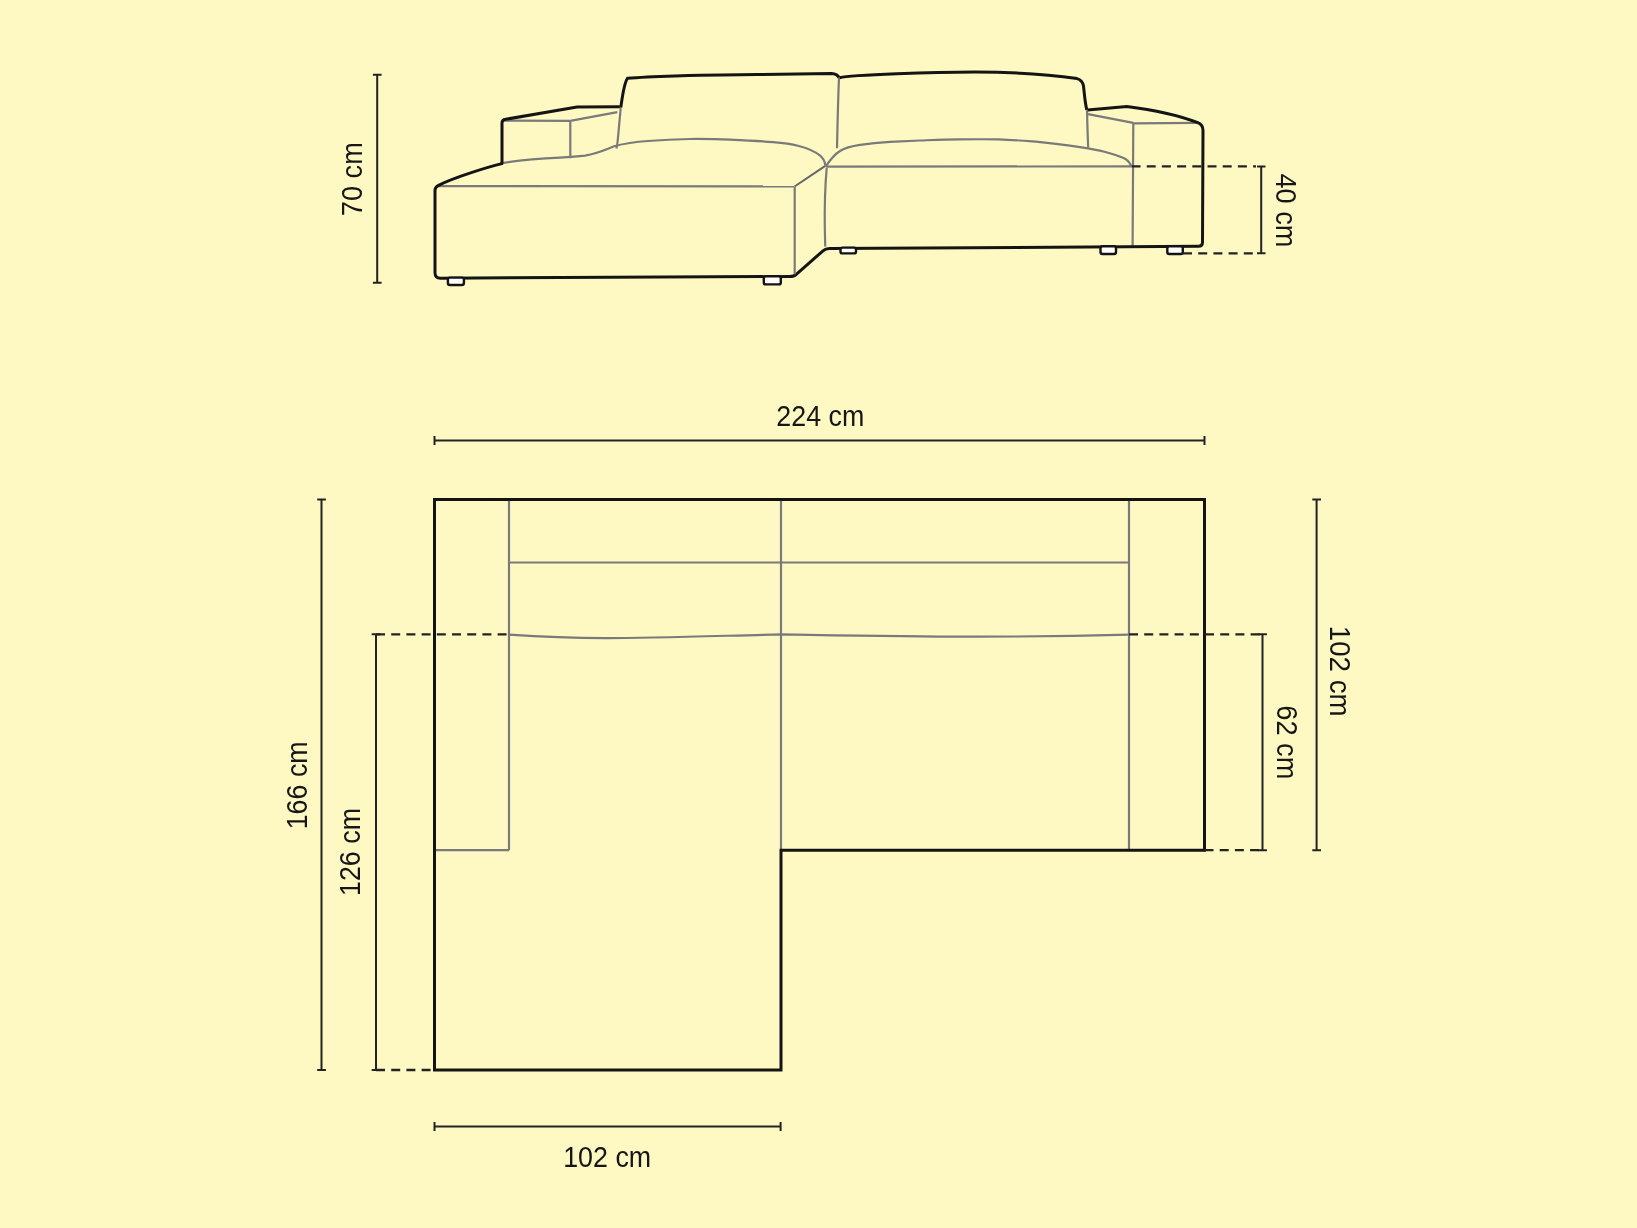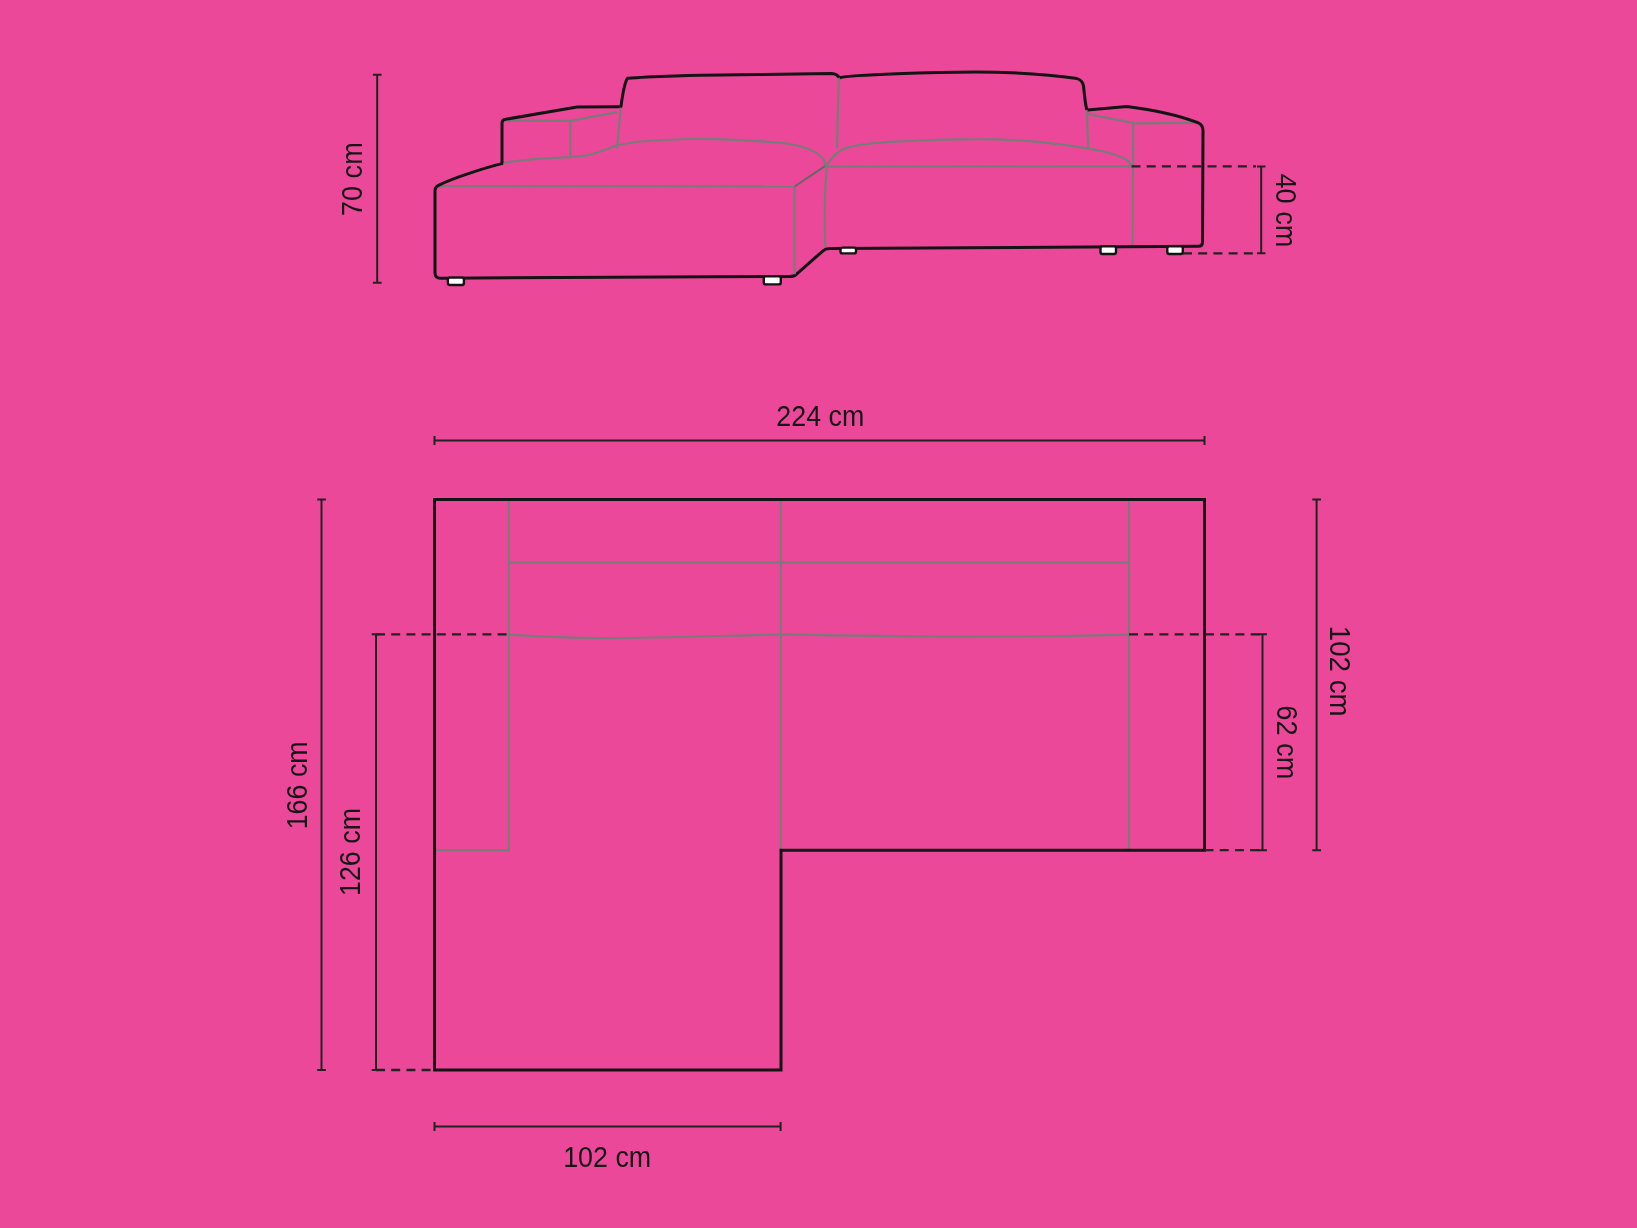--- a/index.html
+++ b/index.html
@@ -1,16 +1,16 @@
 <!DOCTYPE html>
 <html><head>
 <meta charset="utf-8">
 <style>
   html,body{margin:0;padding:0;background:#ffffff;}
-  .wrap{width:1637px;height:1228px;background:#ec4899;position:relative;overflow:hidden;}
+  .wrap{width:1637px;height:1228px;background:#fef9c3;position:relative;overflow:hidden;}
   svg{display:block;filter:grayscale(1);}
   text{font-family:"Liberation Sans",sans-serif;fill:#161616;}
 </style>
 </head>
 <body>
 <div class="wrap">
 <svg width="1637" height="1228" viewBox="0 0 1637 1228" xmlns="http://www.w3.org/2000/svg">
 <g fill="none" stroke-linecap="butt">
 
 <g id="elevation">

